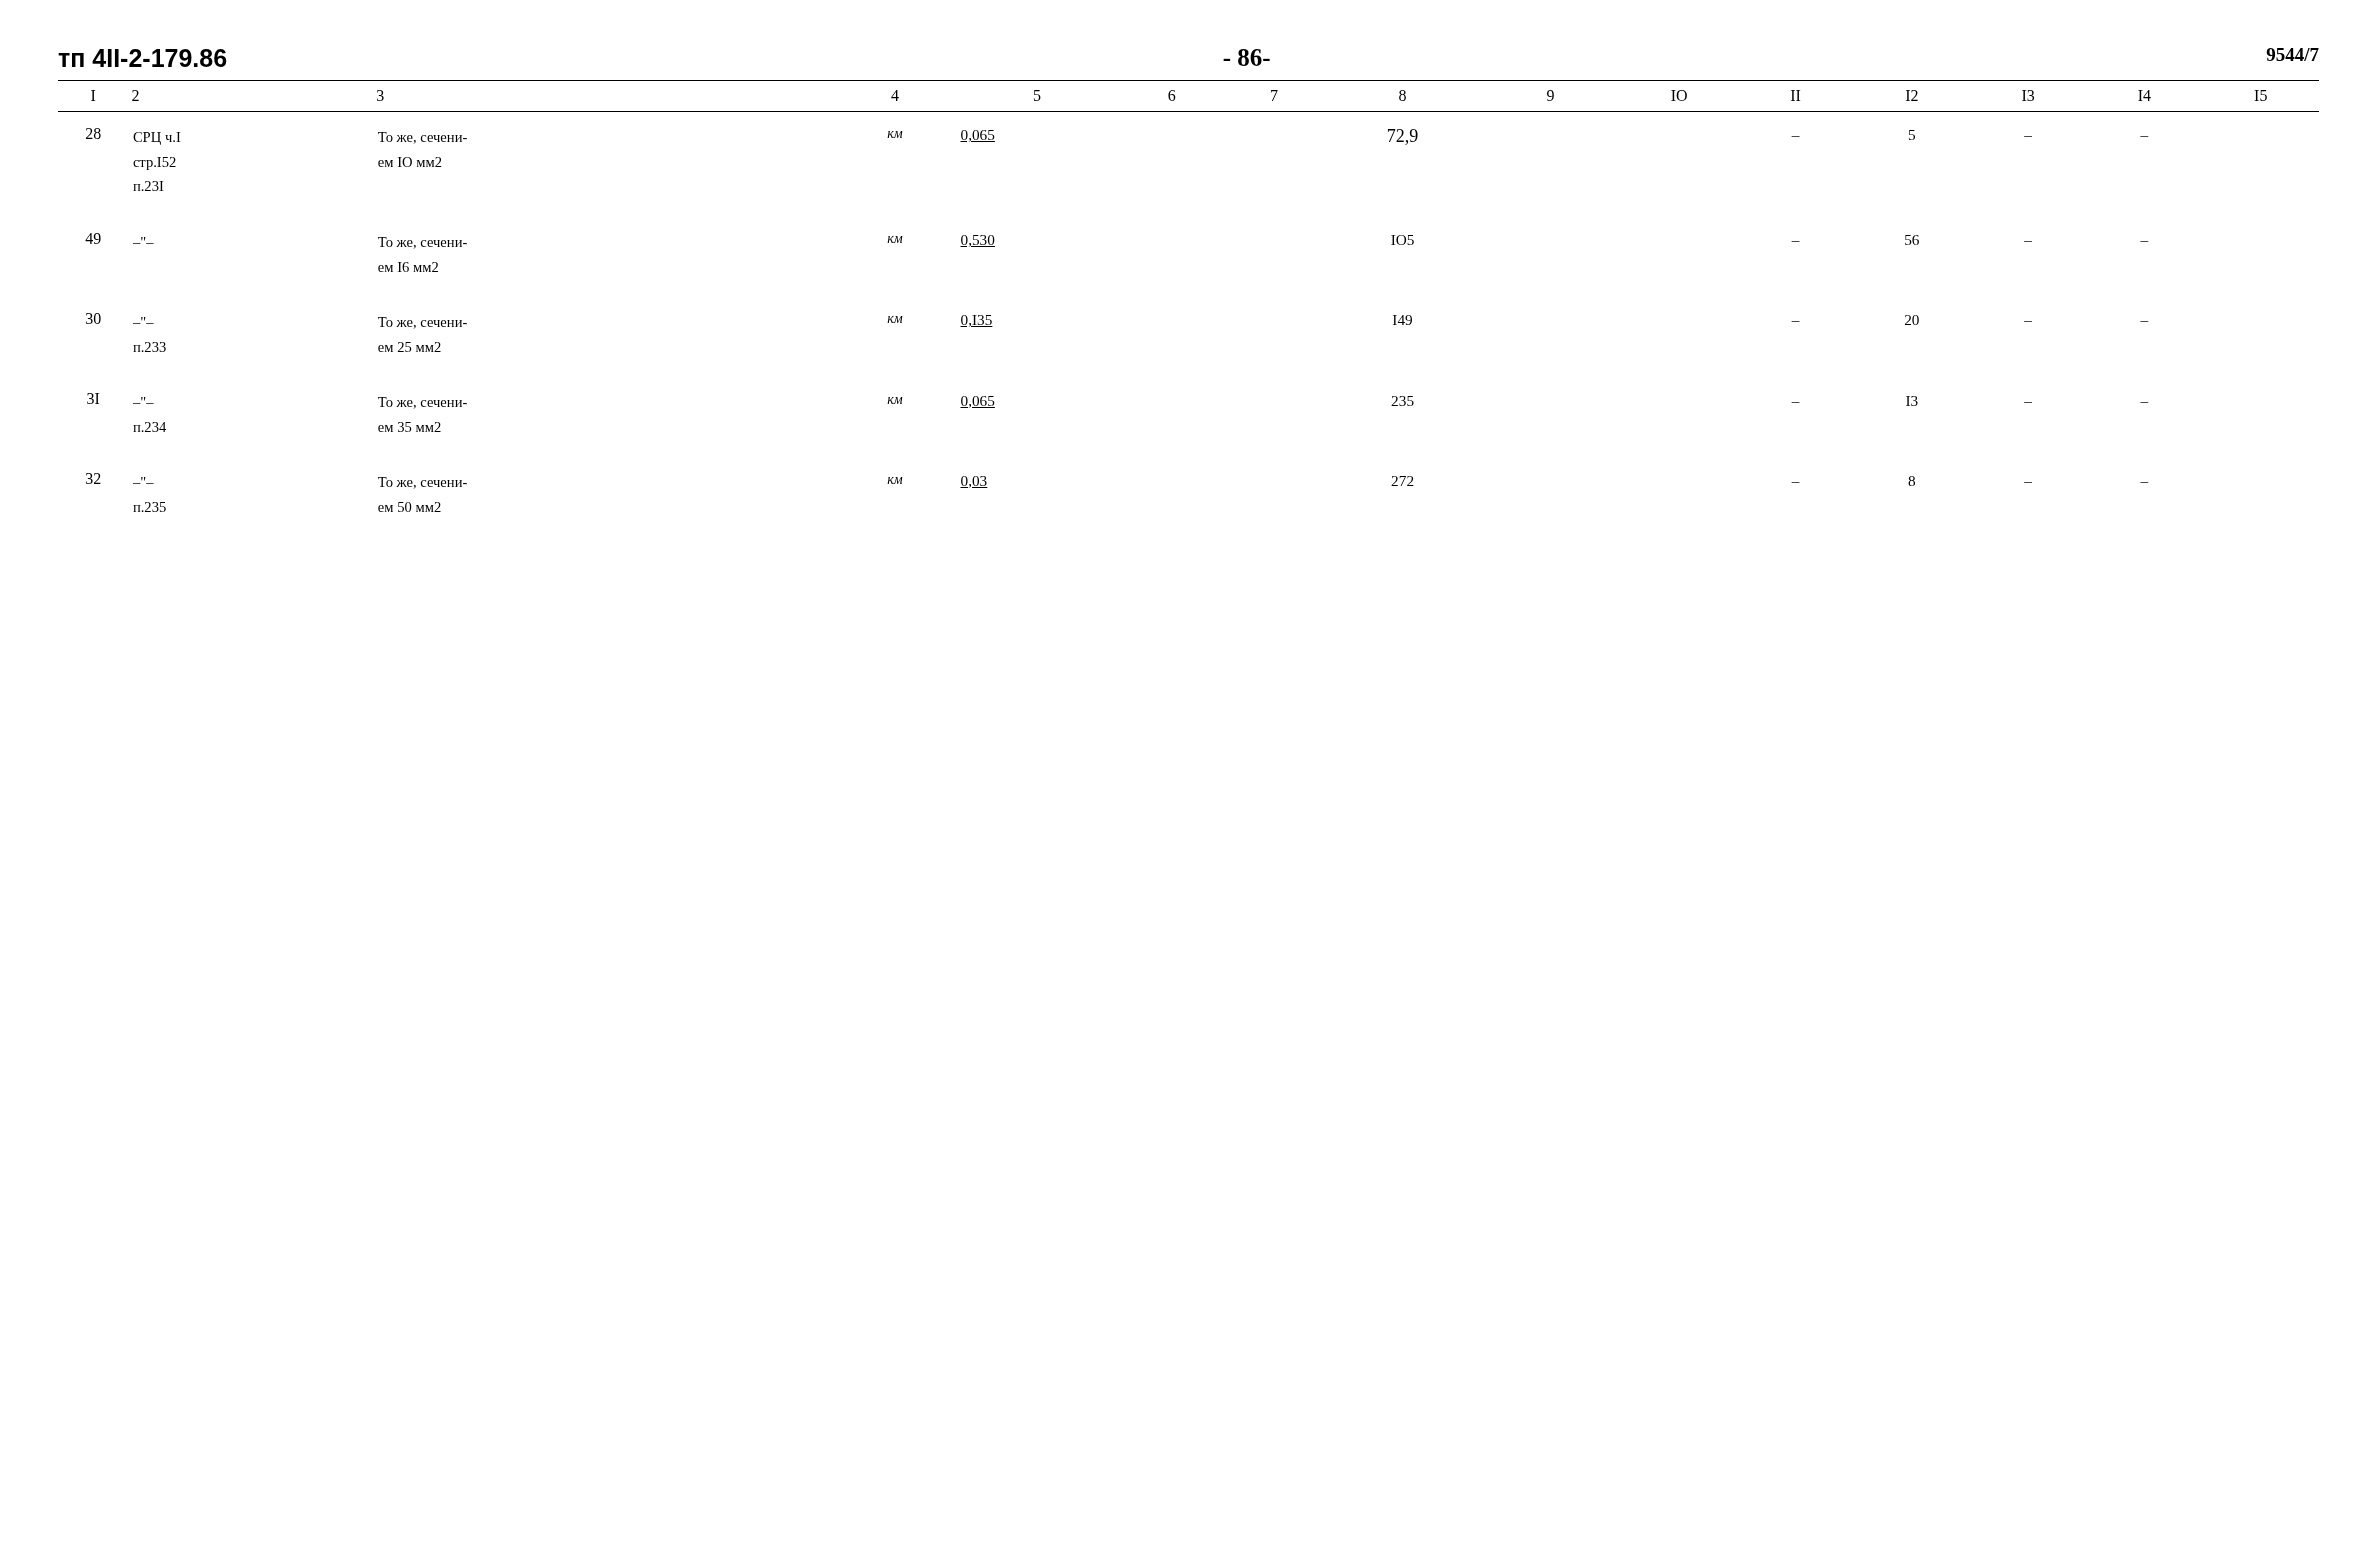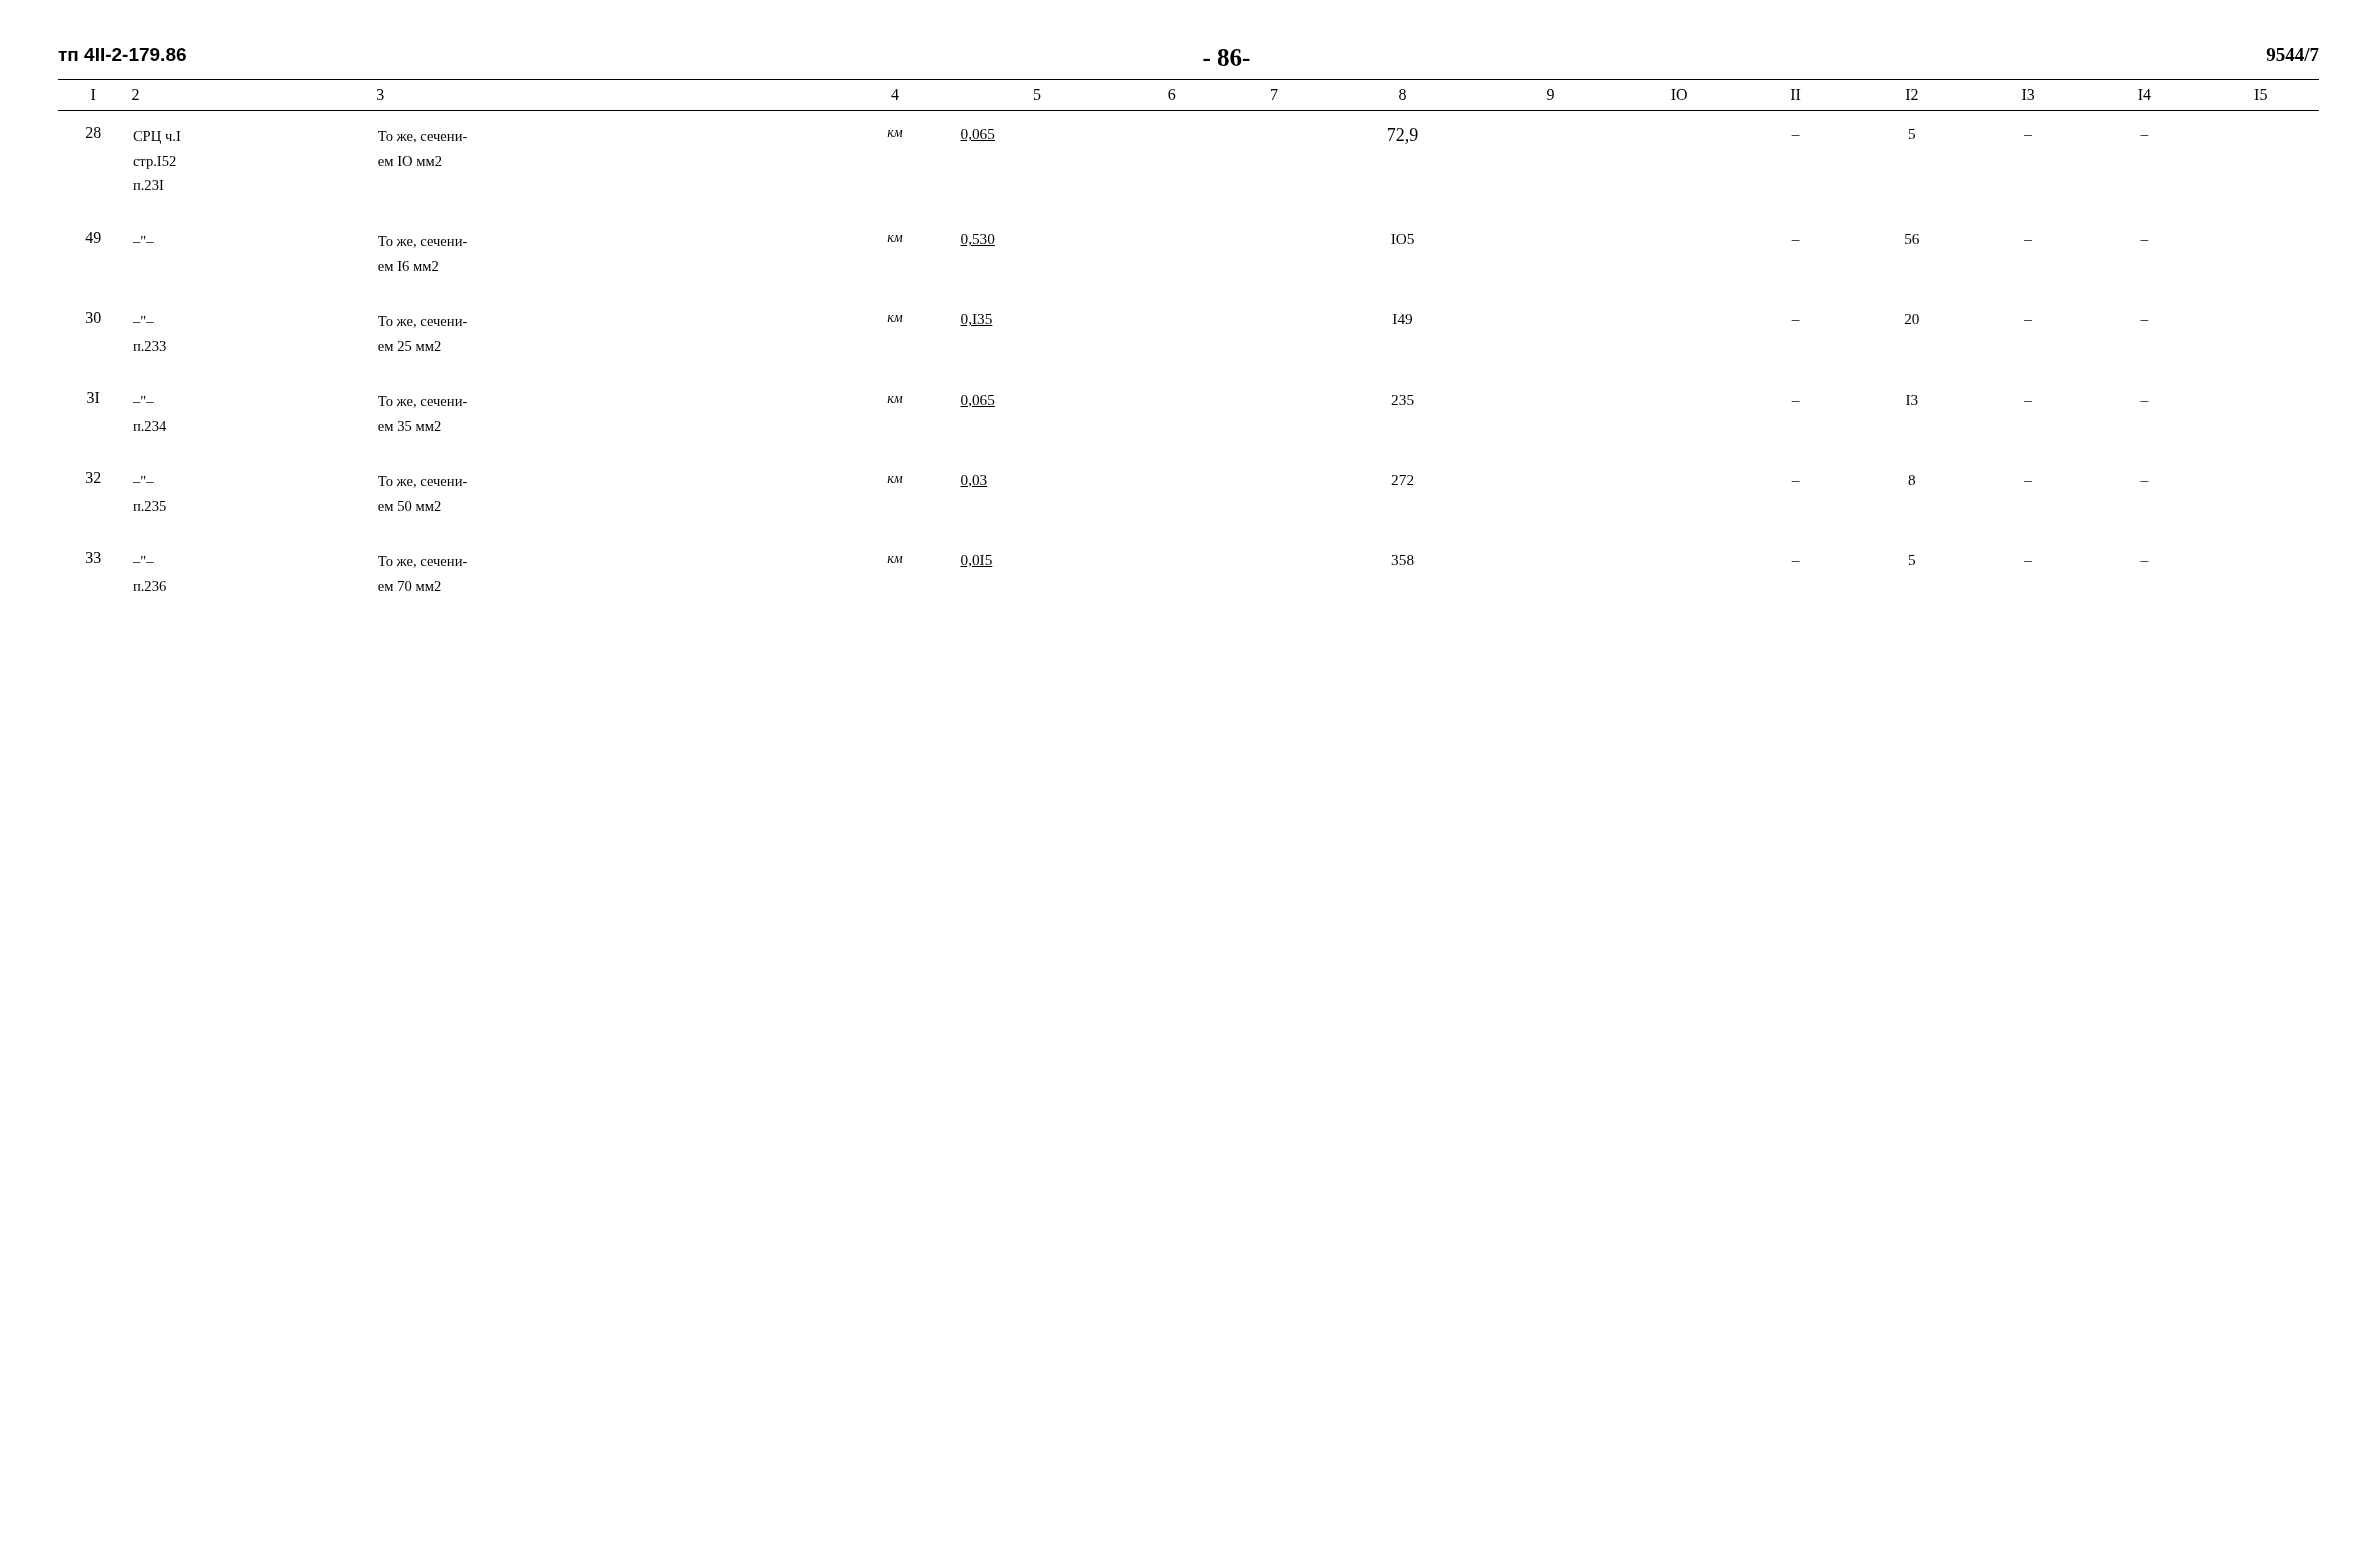--- a/index.html
+++ b/index.html
@@ -19,21 +19,21 @@
     }
 
     .page-header {
       display: flex;
       justify-content: space-between;
       align-items: flex-start;
       margin-bottom: 5.8px;
     }
 
     .header-title {
-      font-size: 19px;
+      font-size: 25px;
       font-weight: bold;
       font-family: Arial, sans-serif;
     }
 
     .header-center {
       font-size: 25px;
       font-weight: bold;
       text-align: center;
     }
 
@@ -277,38 +277,19 @@
           <td class="col-10" style="text-align:center;vertical-align:top;padding-top:14.6px;"></td>
           <td class="col-11" style="text-align:center;vertical-align:top;padding-top:14.6px;font-size:15.3px;">–</td>
           <td class="col-12" style="text-align:center;vertical-align:top;padding-top:14.6px;font-size:15.3px;">8</td>
           <td class="col-13" style="text-align:center;vertical-align:top;padding-top:14.6px;font-size:15.3px;">–</td>
           <td class="col-14" style="text-align:center;vertical-align:top;padding-top:14.6px;font-size:15.3px;">–</td>
           <td style="text-align: center; vertical-align: top; padding-top: 14.6px;"></td>
         </tr>
         <tr class="separator-row">
           <td colspan="15" style="height: 7.3px;"></td>
         </tr>
-        <tr class="data-row">
-          <td class="col-1" style="text-align:center;vertical-align:top;padding-top:13px;font-size:16px;">33</td>
-          <td class="col-2" style="text-align:left;vertical-align:top;padding-top:13px;font-size:14.6px;line-height:1.7;white-space:pre-line;">–"–
-п.236</td>
-          <td class="col-3" style="text-align:left;vertical-align:top;padding-top:13px;font-size:14.6px;line-height:1.7;white-space:pre-line;">То же, сечени-
-ем 70 мм2</td>
-          <td class="col-4" style="text-align:center;vertical-align:top;padding-top:14.6px;font-size:14px;">км</td>
-          <td class="col-5" style="text-align:left;vertical-align:top;padding-top:14.6px;font-size:15.3px;padding-left:7.3px;">0,0I5</td>
-          <td class="col-6" style="text-align:center;vertical-align:top;padding-top:14.6px;"></td>
-          <td class="col-7" style="text-align:center;vertical-align:top;padding-top:14.6px;"></td>
-          <td class="col-8" style="text-align:center;vertical-align:top;padding-top:14.6px;font-size:15.3px;">358</td>
-          <td class="col-9" style="text-align:center;vertical-align:top;padding-top:14.6px;"></td>
-          <td class="col-10" style="text-align:center;vertical-align:top;padding-top:14.6px;"></td>
-          <td class="col-11" style="text-align:center;vertical-align:top;padding-top:14.6px;font-size:15.3px;">–</td>
-          <td class="col-12" style="text-align:center;vertical-align:top;padding-top:14.6px;font-size:15.3px;">5</td>
-          <td class="col-13" style="text-align:center;vertical-align:top;padding-top:14.6px;font-size:15.3px;">–</td>
-          <td class="col-14" style="text-align:center;vertical-align:top;padding-top:14.6px;font-size:15.3px;">–</td>
-          <td style="text-align: center; vertical-align: top; padding-top: 14.6px;"></td>
-        </tr>
         <tr class="separator-row">
           <td colspan="15" style="height: 7.3px;"></td>
         </tr>
       </tbody>
   </table>
 </div>
 
 
 </body></html>

